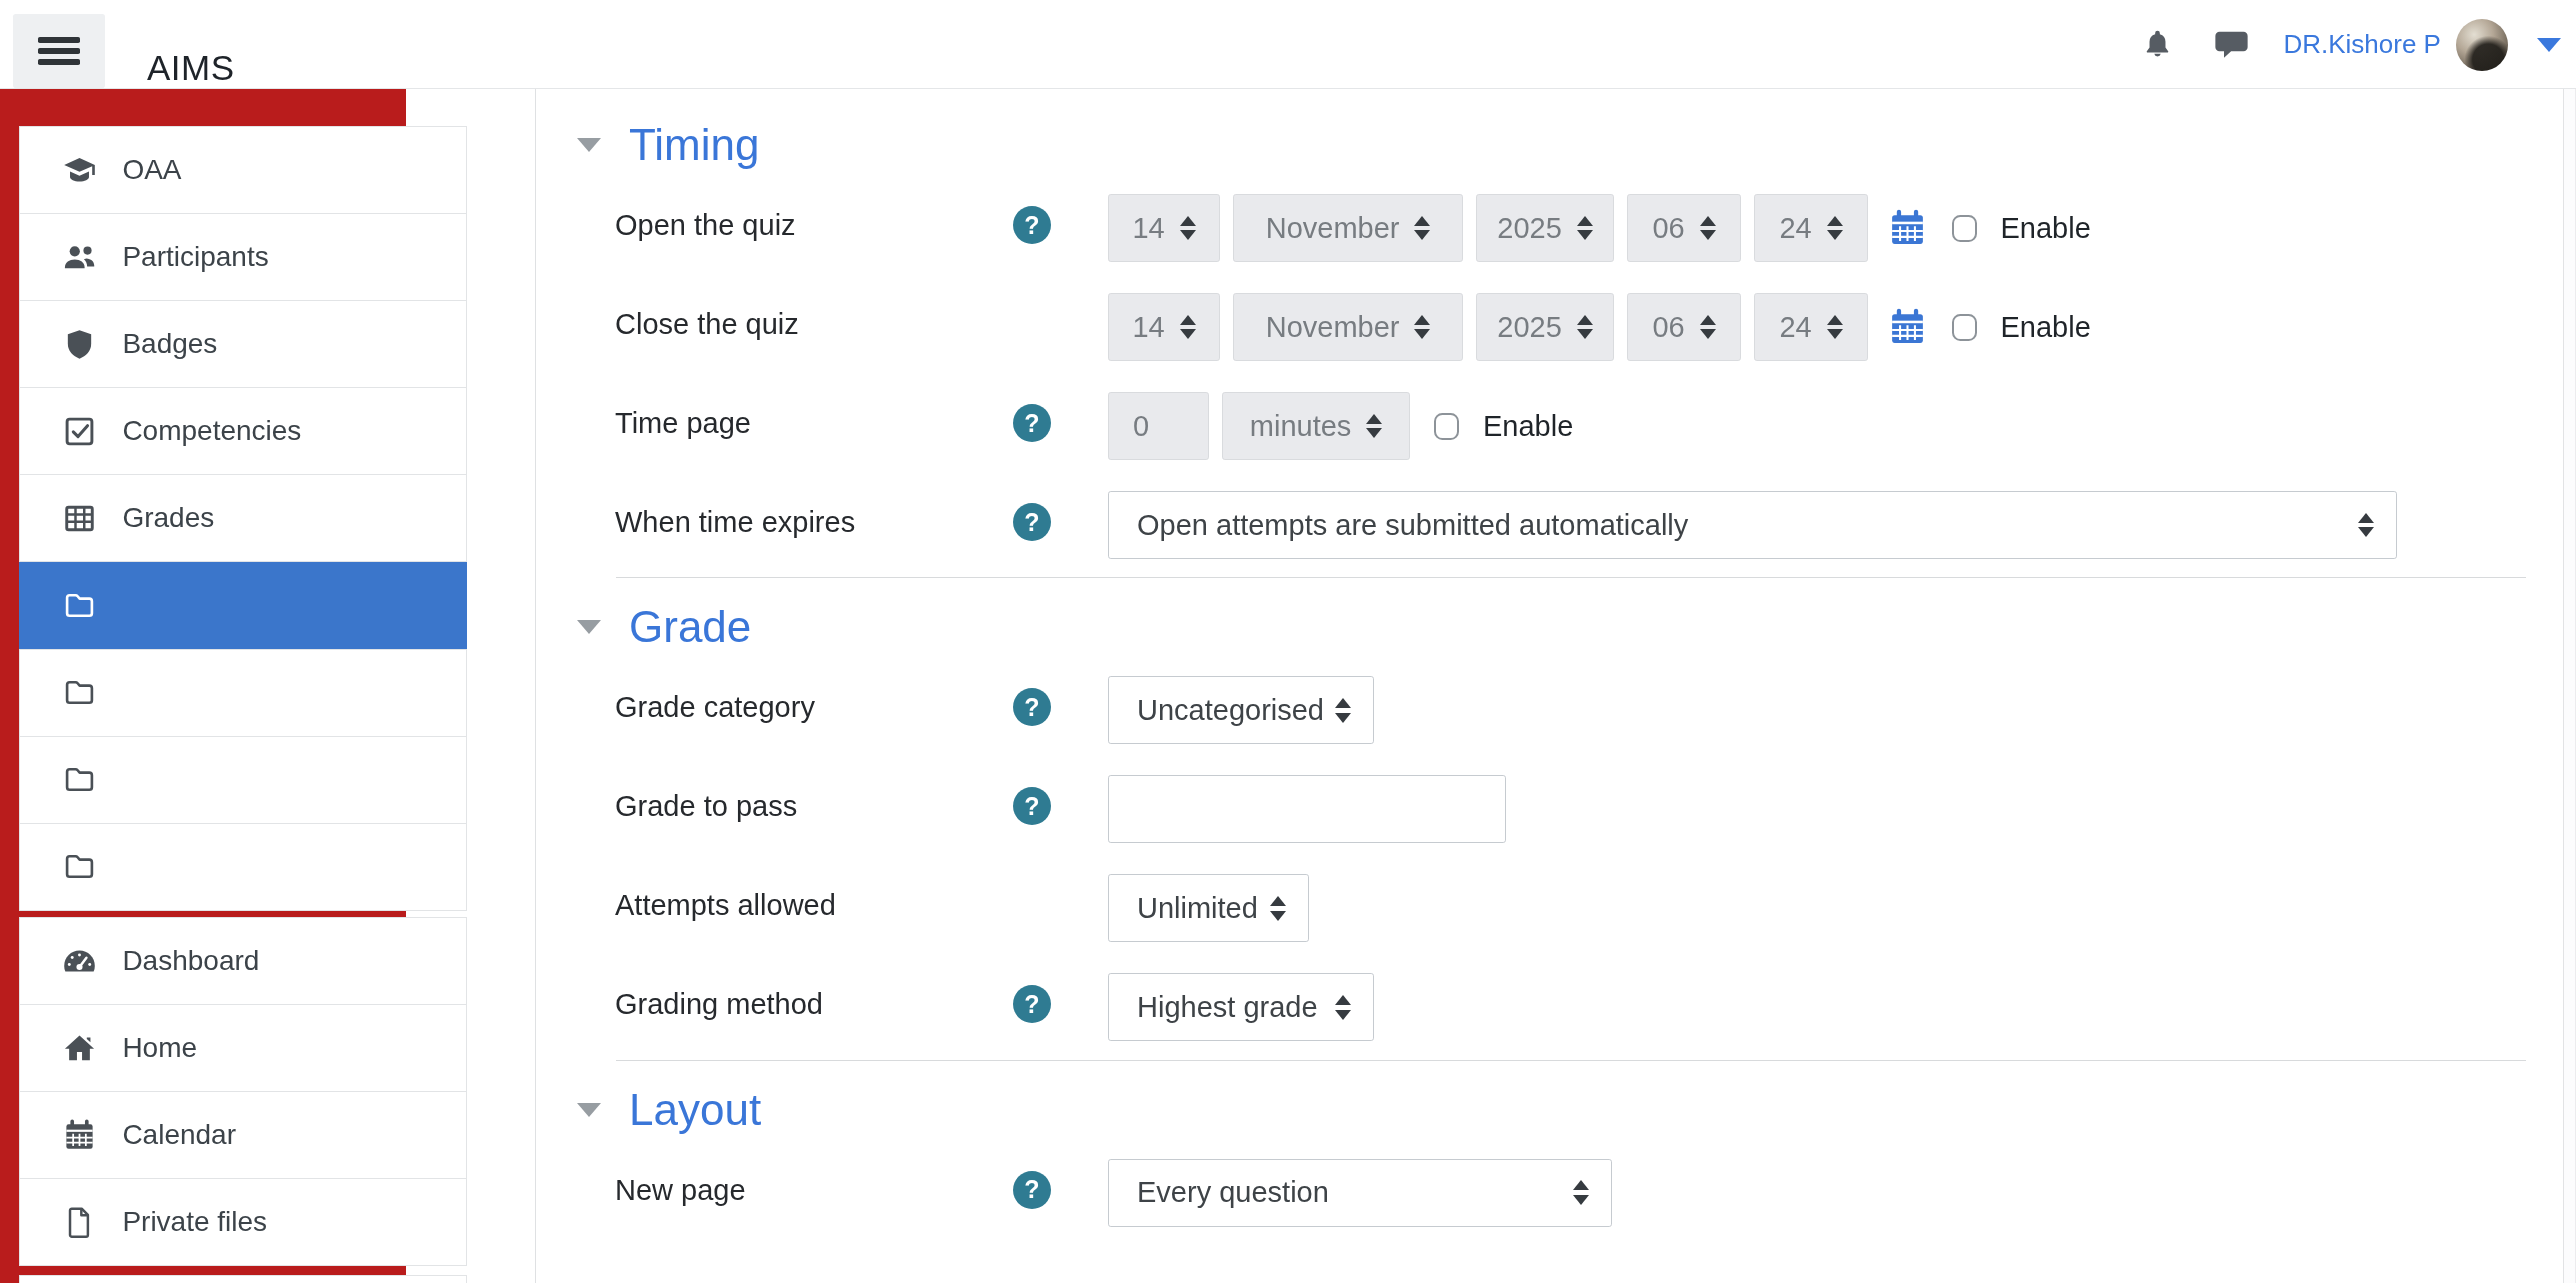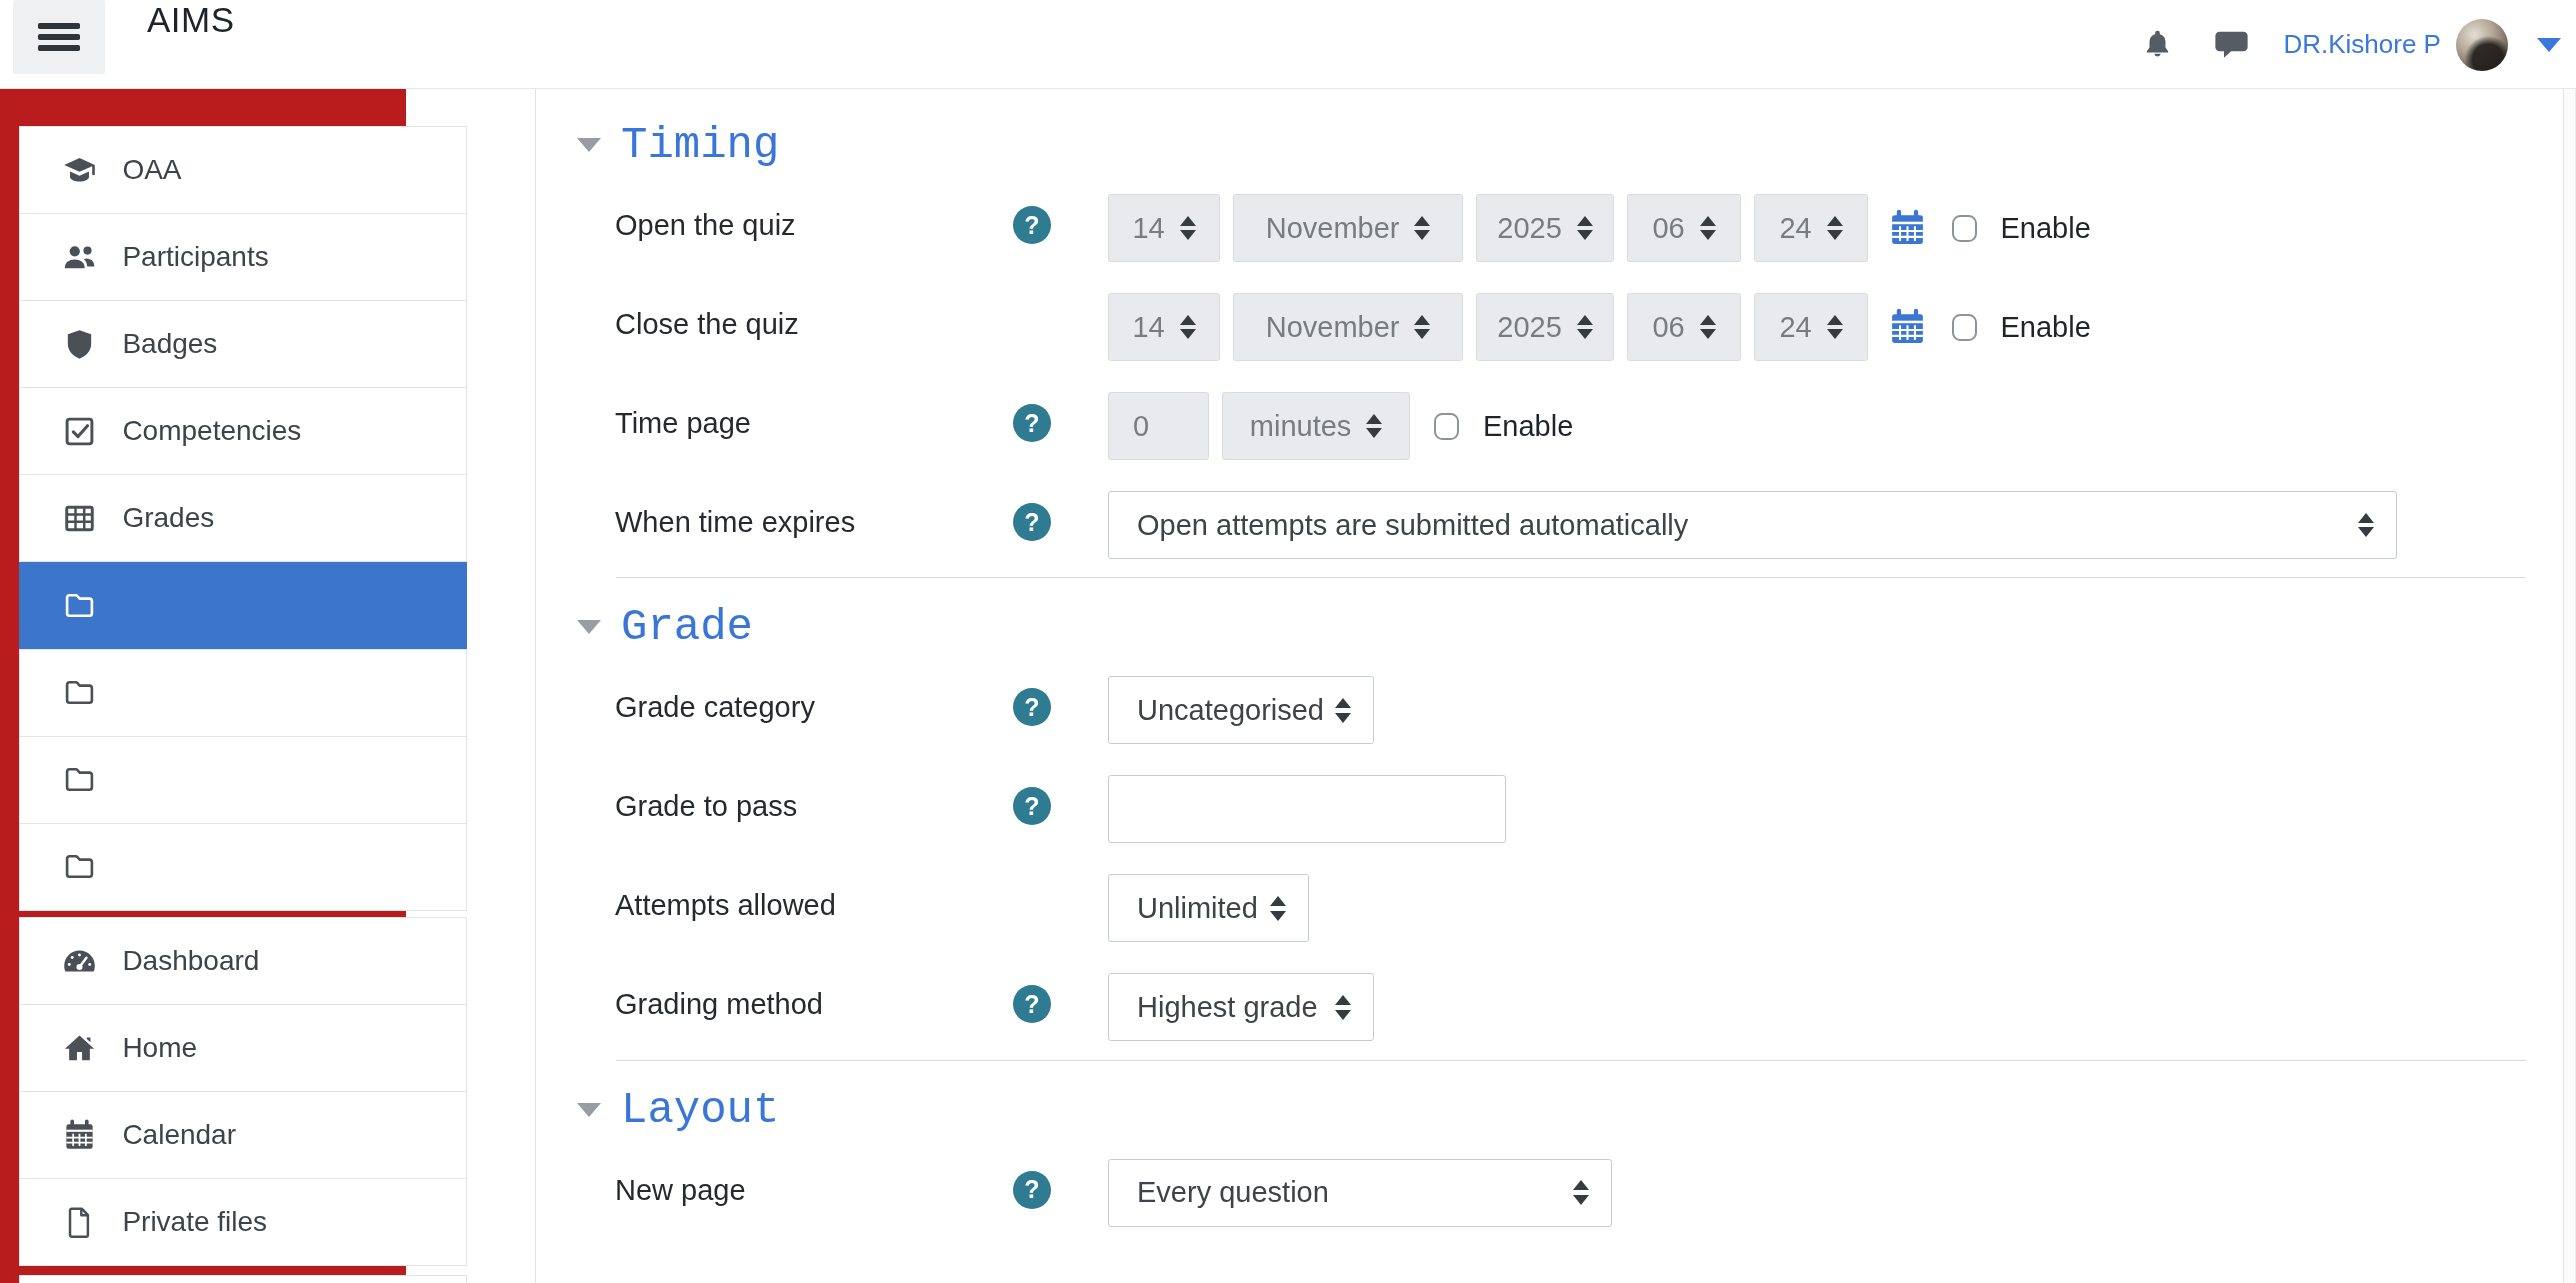--- a/index.html
+++ b/index.html
@@ -5,21 +5,21 @@
   * { margin:0; padding:0; box-sizing:border-box; }
   html,body { background:#fff; }
   .screen {
     position:relative; width:2576px; height:1283px; overflow:hidden;
     background:#fff; font-family:"Liberation Sans","DejaVu Sans",sans-serif;
     color:#2c3034;
   }
   
   .topbar {
     position:absolute; top:0; left:0; right:0; height:89px; background:#fff;
-    border-bottom:0.9px solid #e4e6e8; display:flex; align-items:flex-start; z-index:6;
+    border-bottom:0.9px solid #e4e6e8; display:flex; align-items:flex-end; z-index:6;
   }
   .hamburger {
     margin-left:13px; width:92px; height:74px; background:#eef0f2; border:none;
     border-radius:2.8px; display:flex; align-items:center; justify-content:center; cursor:pointer;
   }
   .bars i { display:block; width:42px; height:6.5px; background:#2f3438; border-radius:1.8px; margin:4.6px 0; }
   .brand { margin-left:42px; font-size:35px; color:#1e2329; letter-spacing:0.5px; cursor:pointer; }
   .topbar-right { position:absolute; right:14.8px; top:0; height:89px; display:flex; align-items:center; }
   .icon-btn { display:flex; align-items:center; justify-content:center; cursor:pointer; }
   .bell { margin-right:39px; }
@@ -48,22 +48,22 @@
   .nav-item.partial { height:11px; }
   .icon { width:37px; height:37px; margin-right:24px; color:#4a5056; display:flex; align-items:center; justify-content:center; flex:none; }
   .icon svg { width:35px; height:35px; }
   .nav-label { font-size:28px; color:#3c4349; }
   .nav-item.selected { background:#3b76cb; border-color:#3b76cb; }
   .nav-item.selected .icon { color:#fff; }
   
   .main { position:absolute; top:89px; left:514px; right:13px; bottom:0; background:#fff; z-index:1; }
   .main-inner { padding-top:31px; }
   .section-heading {
-    display:flex; align-items:center; gap:20px; margin:0 0 24px 63px;
-    color:#3a76d8; font-size:44px; font-weight:400;font-family:Liberation Mono, monospace;
+    display:flex; align-items:center; gap:28px; margin:0 0 24px 63px;
+    color:#3a76d8; font-size:44px; font-weight:400;
   }
   .sec-caret { width:0; height:0; border-left:12px solid transparent; border-right:12px solid transparent;
     border-top:14.8px solid #979da2; flex:none; cursor:pointer; }
   .form-row { display:flex; align-items:flex-start; margin:0 0 31px 101px; }
   .form-row.tight { margin-bottom:18.4px; }
   .row-label { width:398px; font-size:29px; color:#26292d; padding-top:14.8px; flex:none; }
   .row-help { width:95px; padding-top:12px; flex:none; }
   .help-badge {
     width:38px; height:38px; border-radius:50%; background:#2f7b92; color:#fff;
     font-size:25px; font-weight:700; display:flex; align-items:center; justify-content:center; cursor:pointer;

